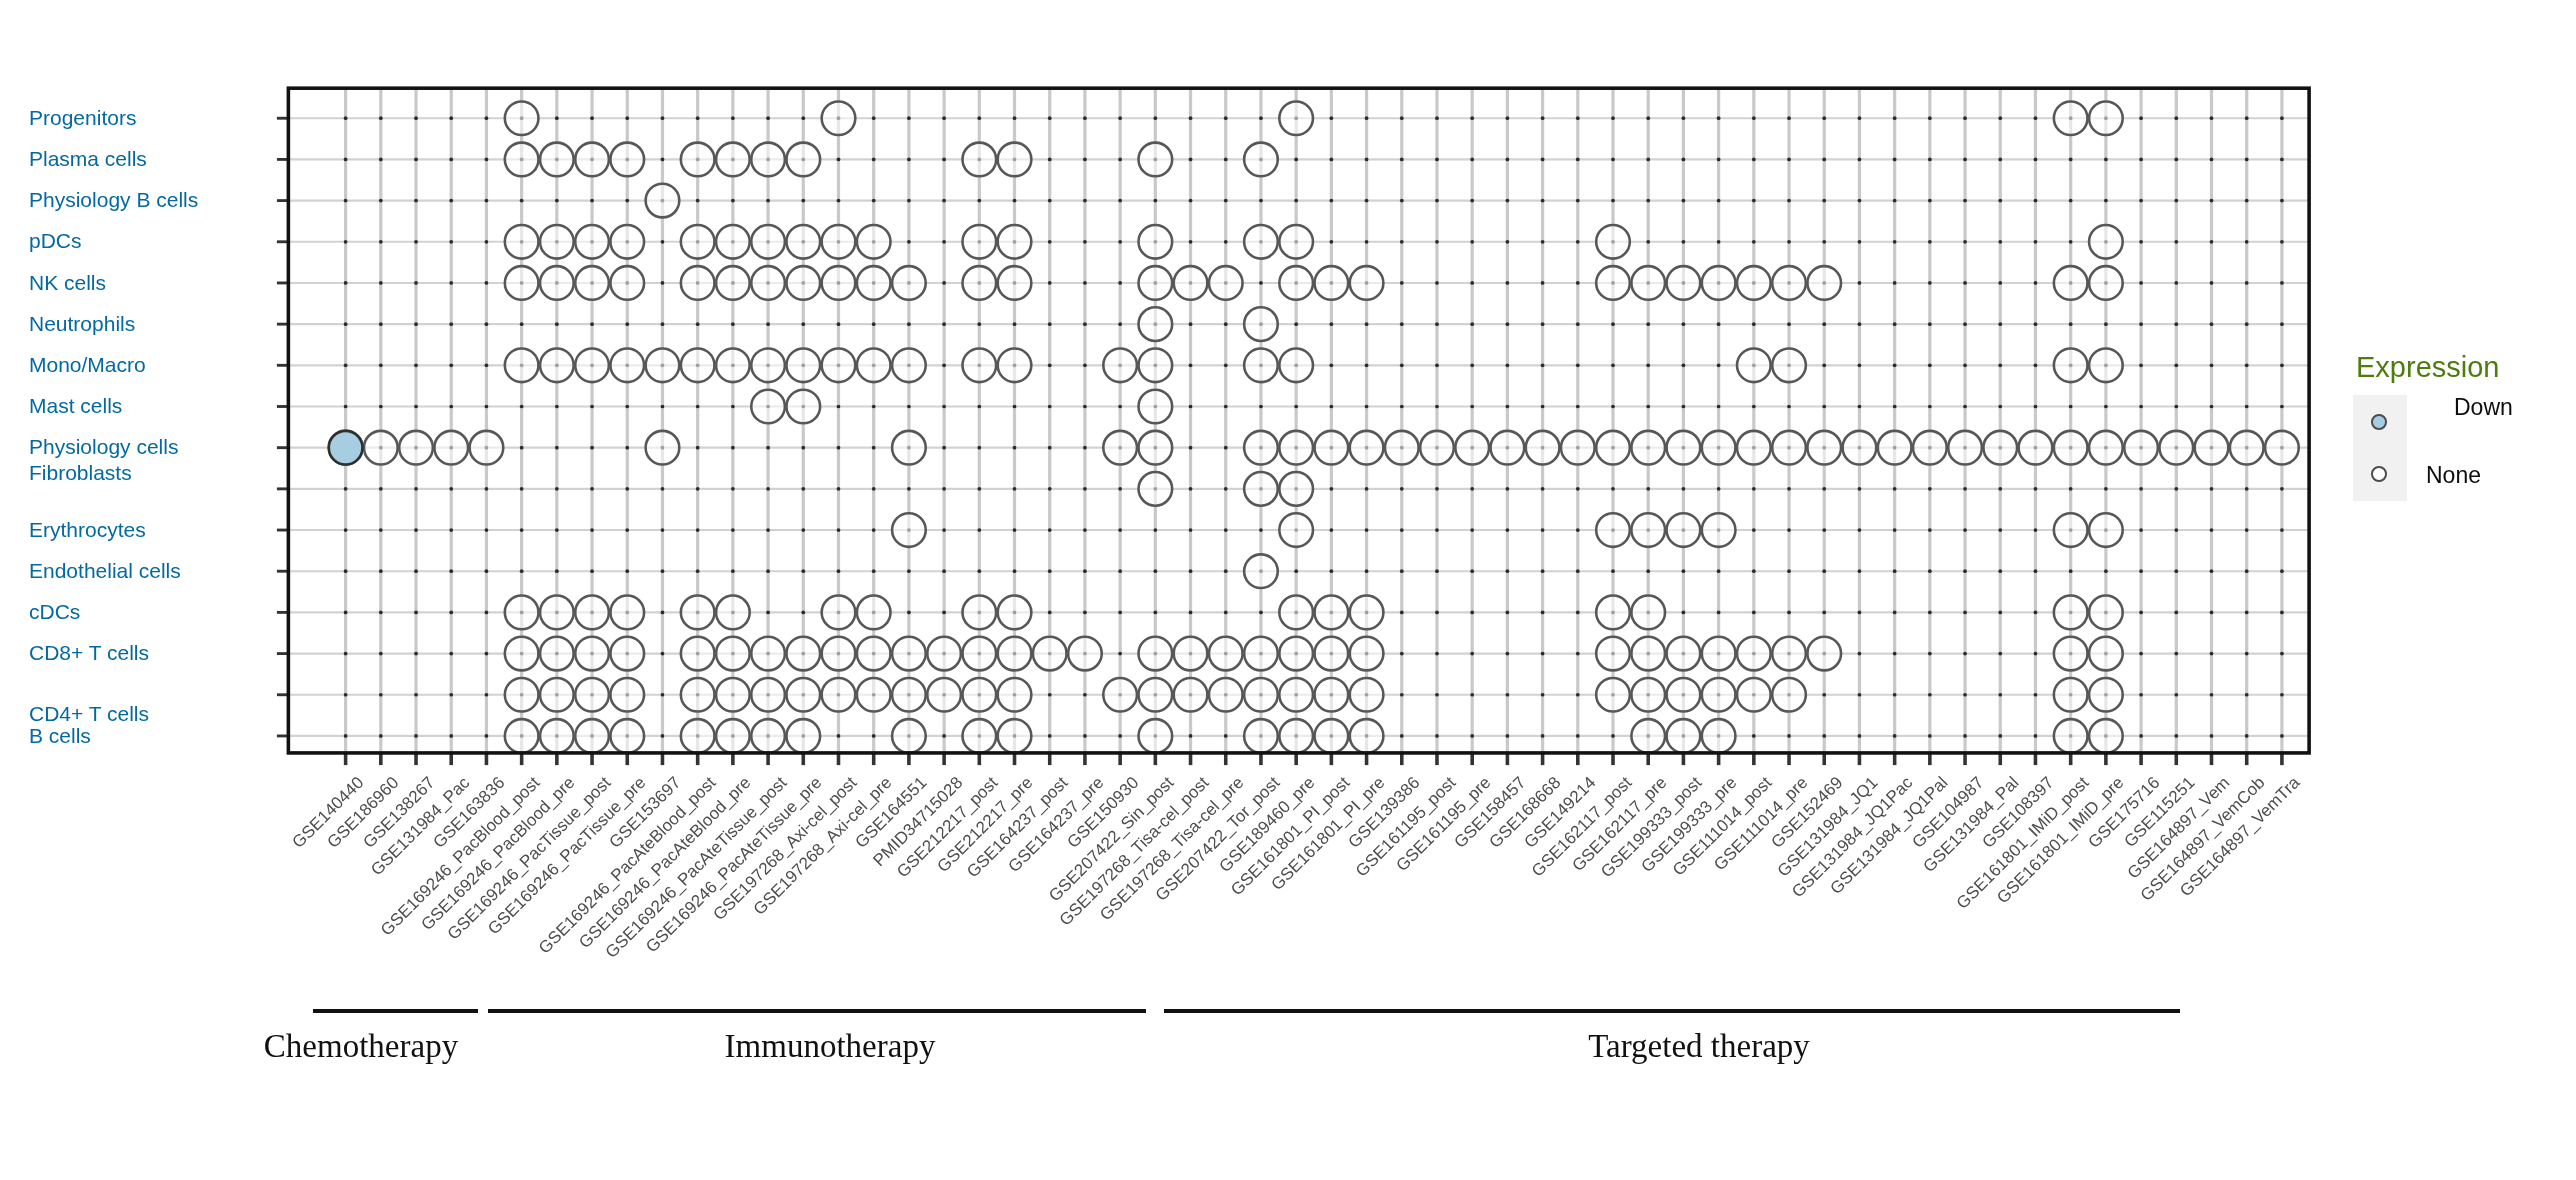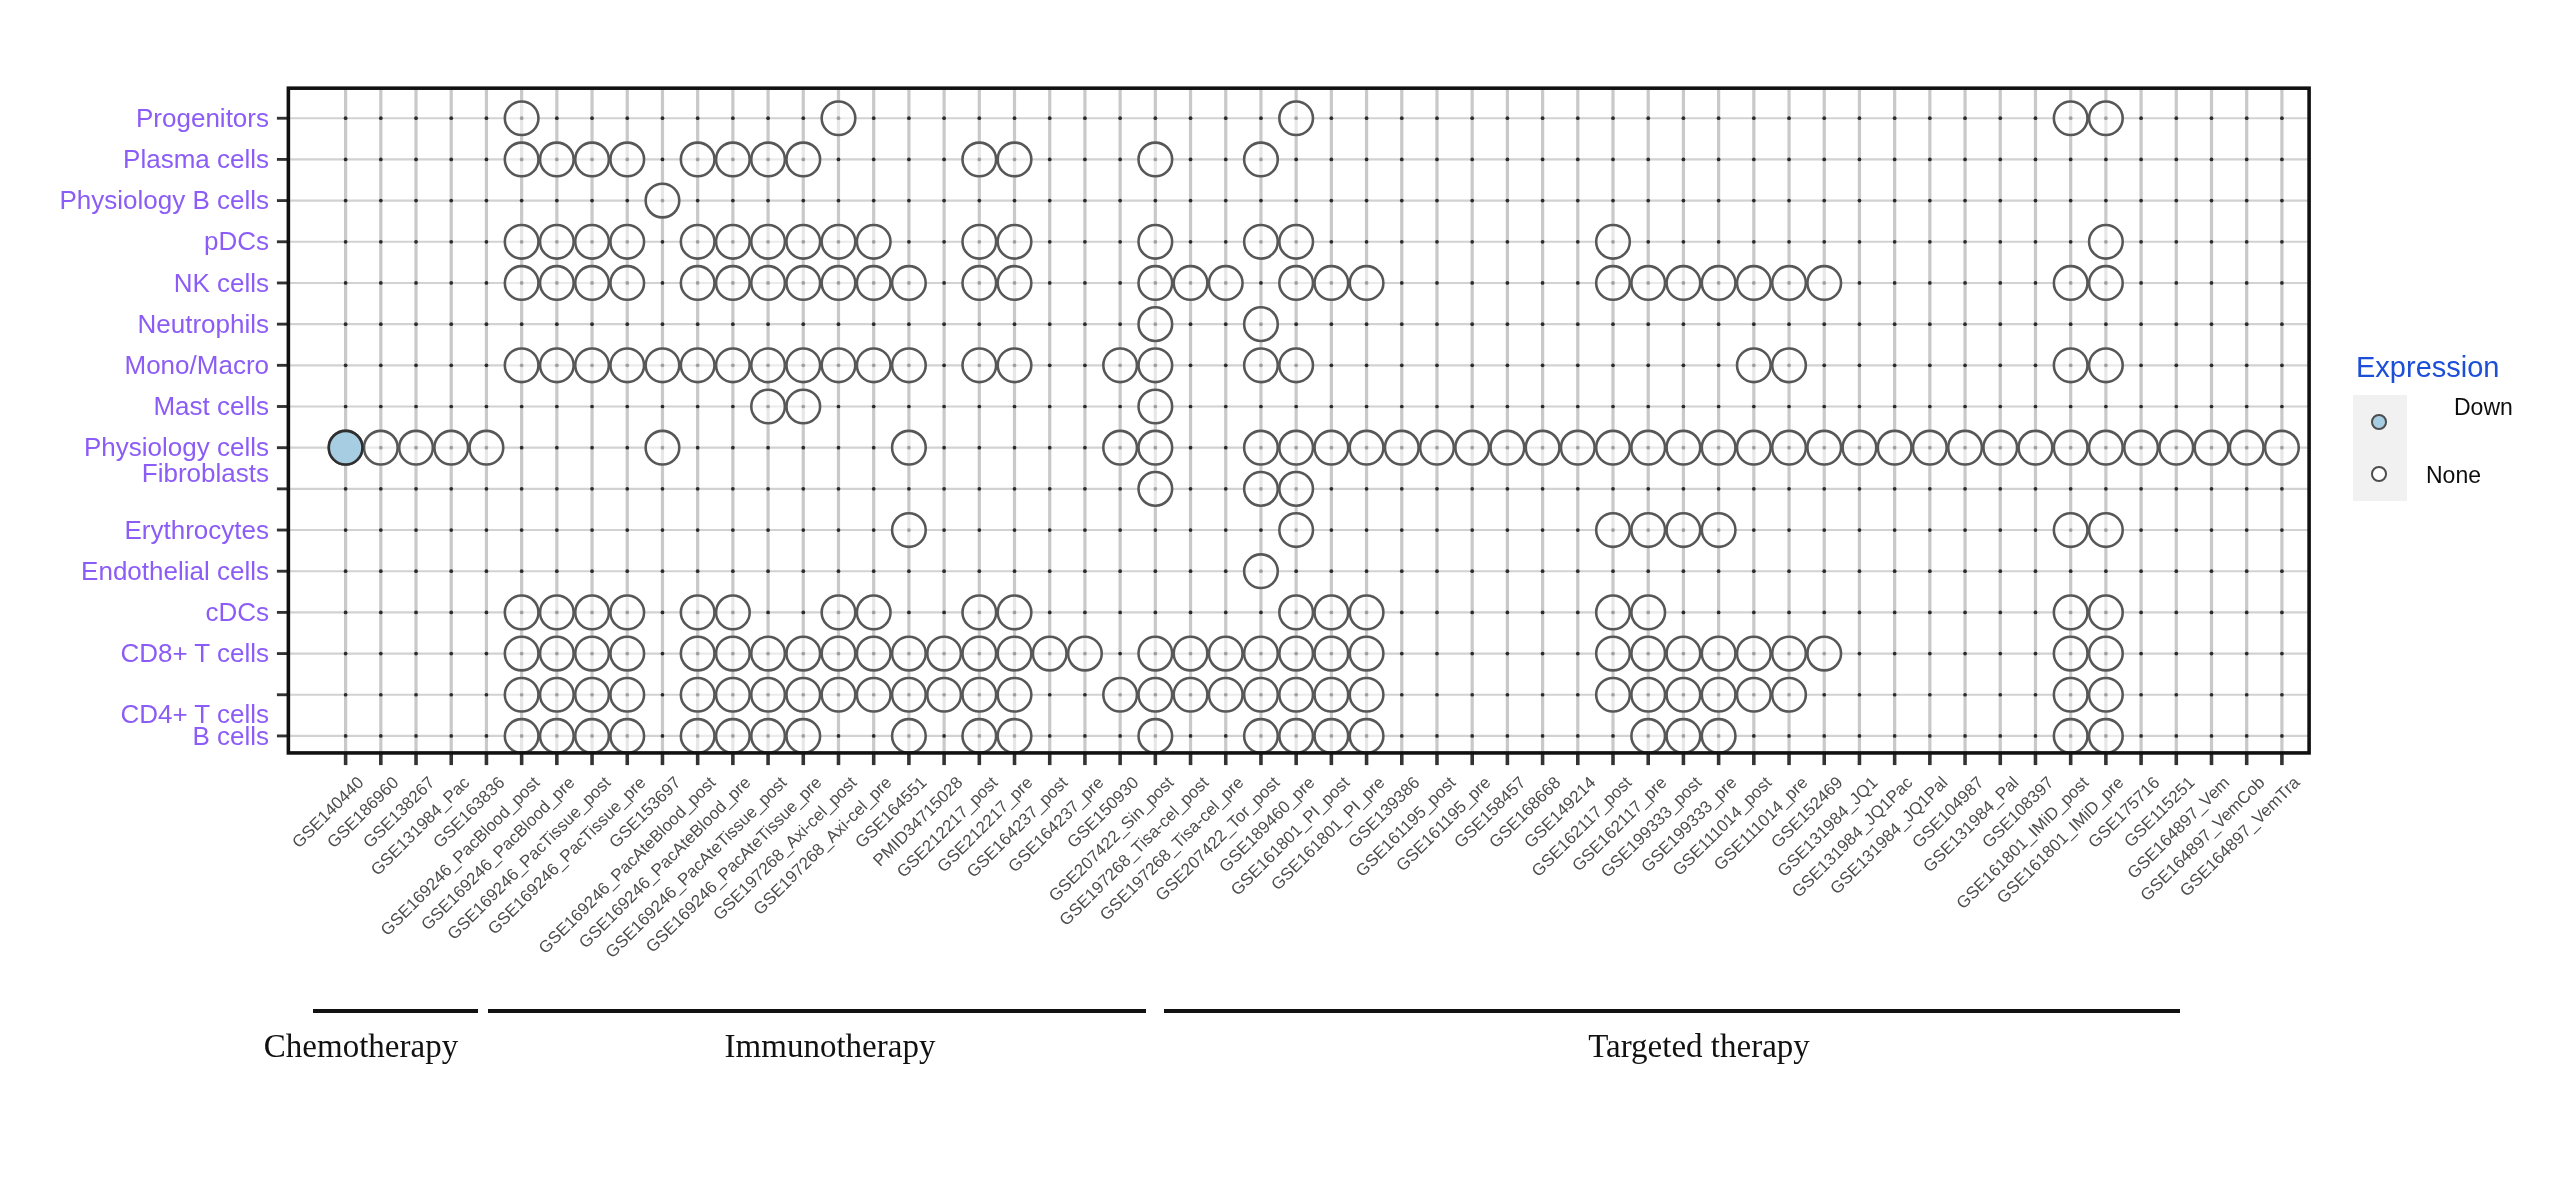--- a/index.html
+++ b/index.html
@@ -1,26 +1,26 @@
 <!DOCTYPE html>
 <html style="font-size:11.4px"><head>
 <meta charset="utf-8">
 <style>
   html,body{margin:0;padding:0;background:#ffffff;}
   .page{position:relative;width:2576px;height:1181px;background:#ffffff;overflow:hidden;
         font-family:"Liberation Sans", sans-serif;}
   .title{position:absolute;left:296px;top:31.5px;font-size:39px;color:#0d0d0d;letter-spacing:0px;}
-  .rowlabel{position:absolute;left:29px;width:240px;text-align:right;font-size:26px;color:#8b5cf6;
+  .rowlabel{position:absolute;left:29px;width:240px;text-align:left;font-size:21px;color:#0369a1;
             line-height:24px;white-space:nowrap;}
   .collabel{position:absolute;font-size:17px;color:#4d4d4d;white-space:nowrap;
             transform:translateX(-100%) rotate(-45deg);transform-origin:100% 0%;}
   .underline{position:absolute;top:1009px;height:4.3px;background:#111111;}
   .grouplabel{position:absolute;top:1028px;font-family:"Liberation Serif", serif;font-size:33px;
               color:#111111;transform:translateX(-50%);white-space:nowrap;}
-  .legend-title{position:absolute;left:2356px;top:351px;font-size:29px;color:#1d4ed8;}
+  .legend-title{position:absolute;left:2356px;top:351px;font-size:29px;color:#4d7c0f;}
   .legend-keybox{position:absolute;left:2353px;top:395px;width:54px;height:106px;background:#f1f1f1;}
   .legend-item-label{position:absolute;left:2426px;font-size:23px;color:#0d0d0d;}
   .legend-circle{position:absolute;left:2371px;width:15.7px;height:15.7px;border-radius:50%;
                  border:2.1px solid #4d4d4d;box-sizing:border-box;}
   svg{position:absolute;left:0;top:0;}
 </style>
 </head>
 <body>
 
 <div class="page">

